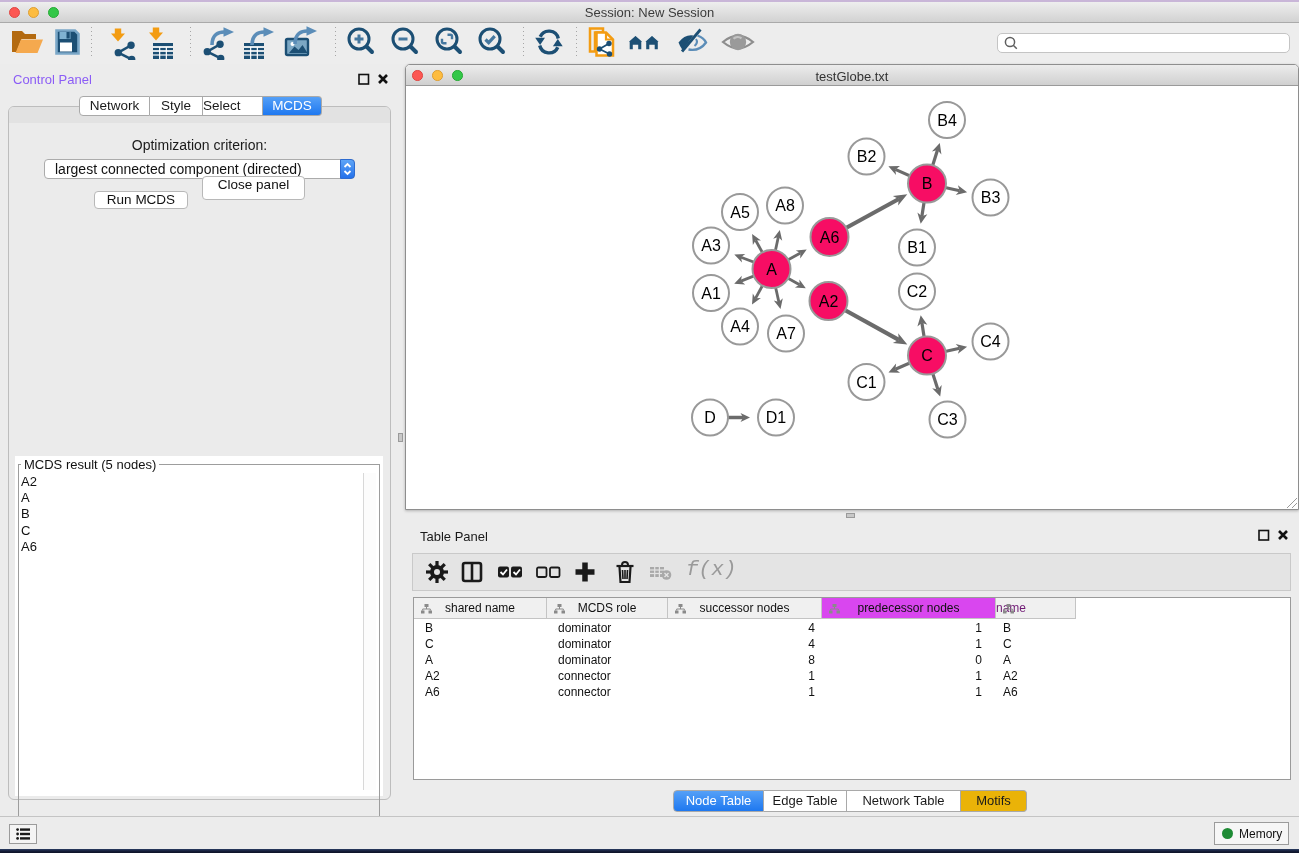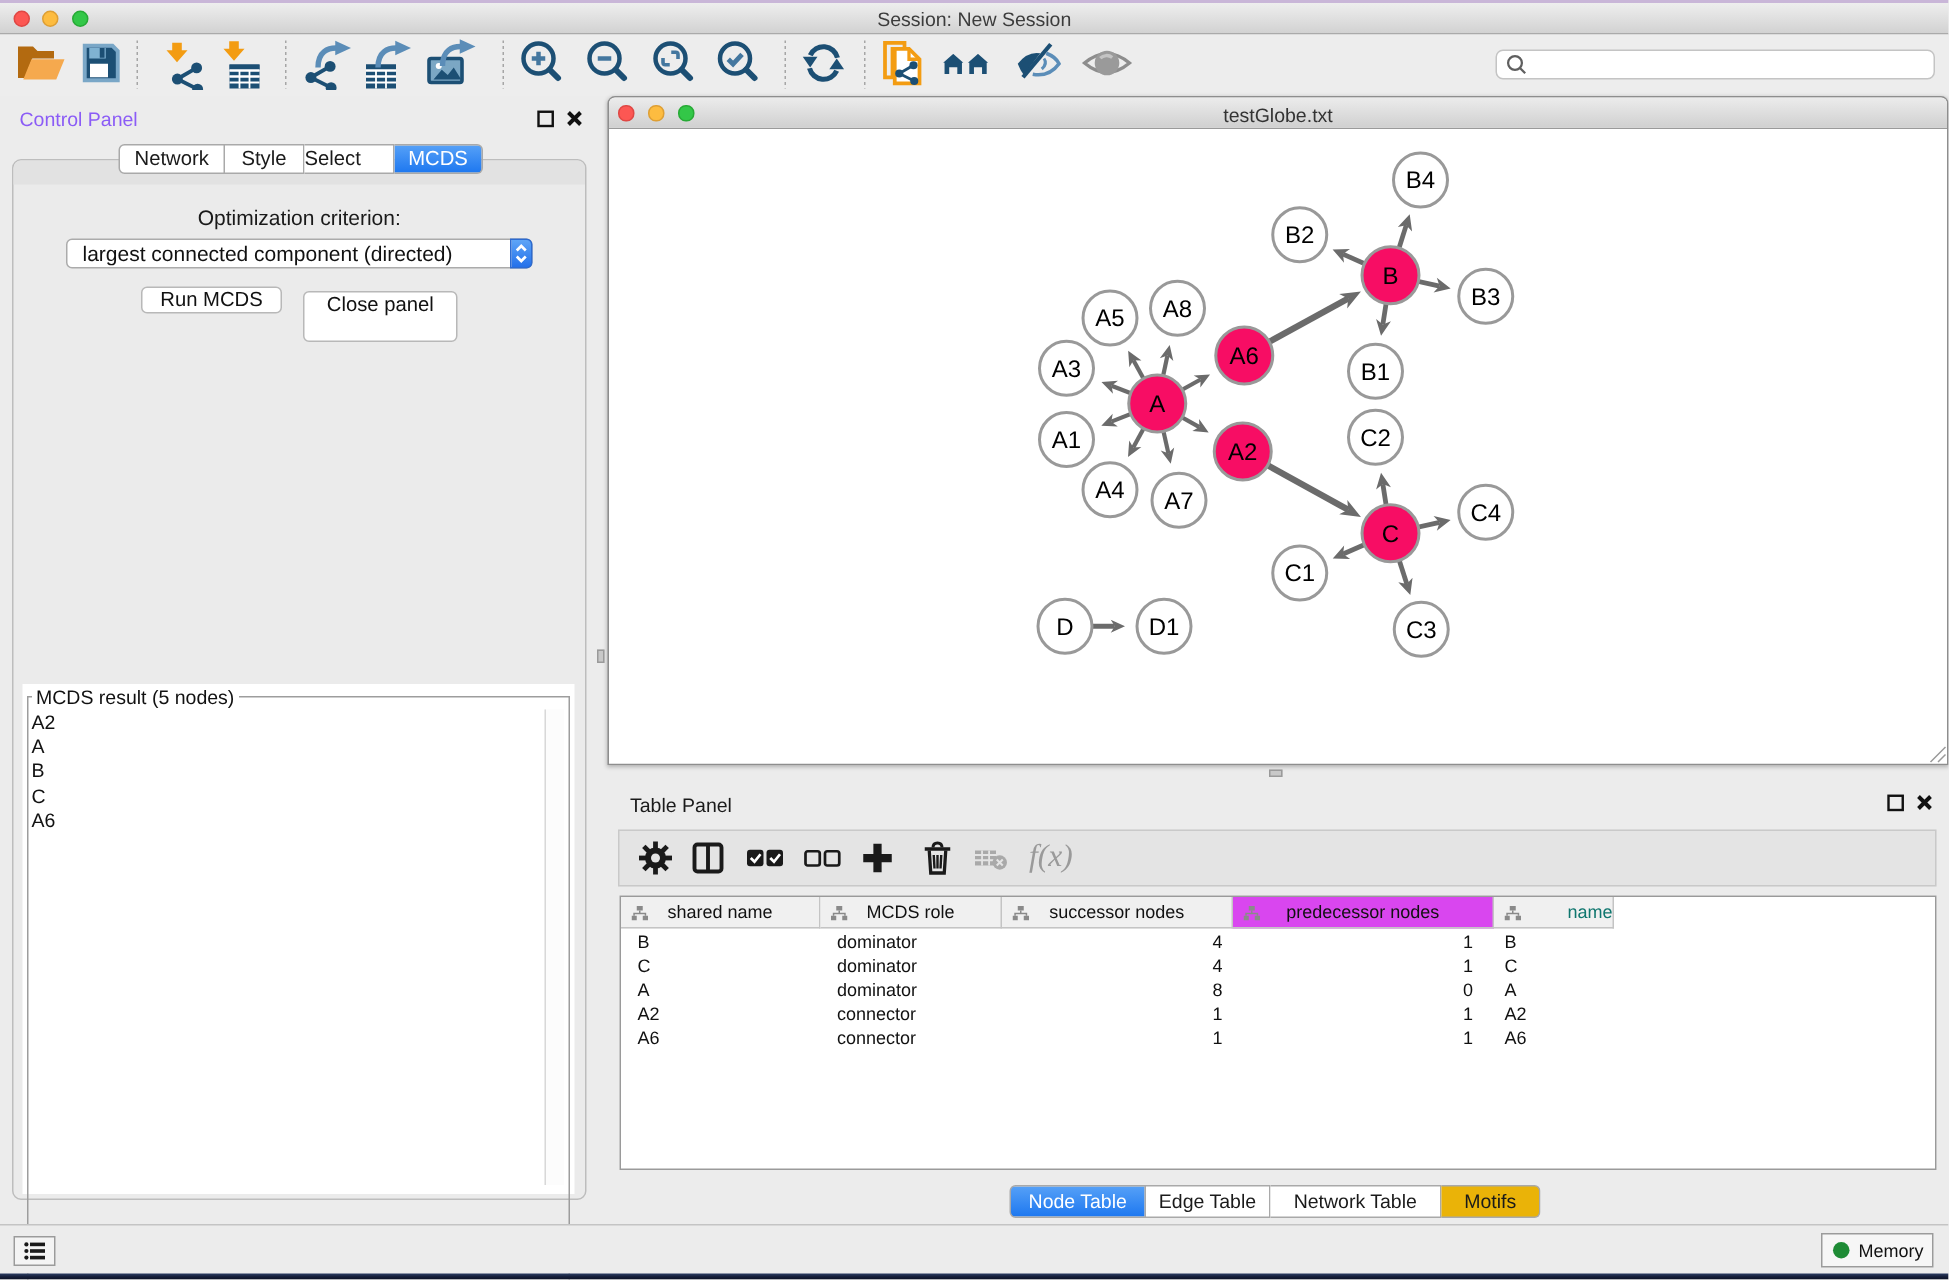--- a/index.html
+++ b/index.html
@@ -158,21 +158,21 @@
 <div class="abs" style="left:263px;top:96px;width:59px;height:20px;background:linear-gradient(#55a0f7,#1e78f0);border:1px solid #a9a9a9;border-left:none;border-radius:0 4px 4px 0;color:#fff;font-size:13.5px;text-align:center;line-height:18px">MCDS</div>
 <div class="abs" style="left:8px;top:137px;width:383px;text-align:center;font-size:14px;color:#1a1a1a">Optimization criterion:</div>
 <div class="abs" style="left:44px;top:159px;width:311px;height:20px;background:#fff;border:1px solid #ababab;border-radius:4px"></div>
 <div class="abs" style="left:55px;top:161px;font-size:14px;color:#111">largest connected component (directed)</div>
 <div class="abs" style="left:340px;top:159px;width:15px;height:20px;background:linear-gradient(#5ea5f7,#2471ea);border:1px solid #2d6bd0;border-radius:0 4px 4px 0"></div>
 <svg class="abs" style="left:341px;top:161px" width="13" height="16">
     <path d="M3.5 6 L6.5 3 L9.5 6" stroke="#fff" stroke-width="1.8" fill="none"></path>
     <path d="M3.5 10 L6.5 13 L9.5 10" stroke="#fff" stroke-width="1.8" fill="none"></path>
   </svg>
 <div class="abs" style="left:94px;top:191px;width:94px;height:18px;background:#fff;border:1px solid #b8b8b8;border-radius:4px;font-size:13.5px;text-align:center;line-height:16px;color:#111">Run MCDS</div>
-<div class="abs" style="left:202px;top:194px;width:103px;height:34px;background:#fff;border:1px solid #b8b8b8;border-radius:4px;font-size:13.5px;text-align:center;line-height:16px;color:#111">Close panel</div>
+<div class="abs" style="left:202px;top:176px;width:103px;height:24px;background:#fff;border:1px solid #b8b8b8;border-radius:4px;font-size:13.5px;text-align:center;line-height:16px;color:#111">Close panel</div>
 <div class="abs" style="left:15px;top:456px;width:368px;height:340px;background:#fff"></div>
 <fieldset class="abs" style="left:18px;top:457px;width:362px;height:418px;border:1px solid #9d9d9d;border-radius:0">
     <legend style="font-size:13px;color:#111;margin-left:2px;padding:0 3px">MCDS result (5 nodes)</legend>
   </fieldset>
 <div class="abs" style="left:363px;top:473px;width:13px;height:317px;background:#fcfcfc;border-left:1px solid #d8d8d8"></div>
 <div class="abs" style="left:21px;top:474px;font-size:13px;color:#111;line-height:16.2px">
     <div style="height:16.2px">A2</div>
     <div style="height:16.2px">A</div>
     <div style="height:16.2px">B</div>
     <div style="height:16.2px">C</div>
@@ -324,21 +324,21 @@
   </svg>
 <svg class="abs" style="left:647.0px;top:558.0px" width="28" height="28" viewBox="0 0 28 28">
     <rect x="3" y="9" width="14" height="10" fill="#a9a9a9"></rect>
     <line x1="3" y1="12" x2="17" y2="12" stroke="#e4e4e4" stroke-width="1.2"></line>
     <line x1="3" y1="15.5" x2="17" y2="15.5" stroke="#e4e4e4" stroke-width="1.2"></line>
     <line x1="7.7" y1="9" x2="7.7" y2="19" stroke="#e4e4e4" stroke-width="1.2"></line>
     <line x1="12.4" y1="9" x2="12.4" y2="19" stroke="#e4e4e4" stroke-width="1.2"></line>
     <circle cx="19.5" cy="17" r="4.8" fill="#a9a9a9"></circle>
     <path d="M17.5 15 l4 4 m0 -4 l-4 4" stroke="#e4e4e4" stroke-width="1.4"></path>
   </svg>
-<div class="abs" style="left:686px;top:558px;font-family:Liberation Serif, serif;font-style:italic;font-size:21px;color:#9a9a9a">f(x)</div>
+<div class="abs" style="left:686px;top:558px;font-family:Liberation Mono, monospace;font-style:italic;font-size:21px;color:#9a9a9a">f(x)</div>
 <div class="abs" style="left:413px;top:597px;width:878px;height:183px;background:#fff;border:1px solid #9a9a9a"></div>
 <div class="abs" style="left:414px;top:598px;width:133px;height:21px;background:#f0f0f0;border-right:1px solid #c4c4c4;border-bottom:1px solid #c4c4c4;font-size:12px;color:#111;text-align:center;line-height:21px">shared name</div>
 <svg class="abs" style="left:421px;top:604px" width="11" height="10">
     <rect x="3.5" y="0" width="4" height="3" fill="#8a8a8a"></rect>
     <rect x="0" y="6.5" width="3.5" height="3" fill="#8a8a8a"></rect>
     <rect x="7.5" y="6.5" width="3.5" height="3" fill="#8a8a8a"></rect>
     <path d="M5.5 3 v2 M1.7 6.5 v-1.5 h7.6 v1.5" stroke="#8a8a8a" stroke-width="1" fill="none"></path>
   </svg>
 <div class="abs" style="left:547px;top:598px;width:121px;height:21px;background:#f0f0f0;border-right:1px solid #c4c4c4;border-bottom:1px solid #c4c4c4;font-size:12px;color:#111;text-align:center;line-height:21px">MCDS role</div>
 <svg class="abs" style="left:554px;top:604px" width="11" height="10">
@@ -354,21 +354,21 @@
     <rect x="7.5" y="6.5" width="3.5" height="3" fill="#8a8a8a"></rect>
     <path d="M5.5 3 v2 M1.7 6.5 v-1.5 h7.6 v1.5" stroke="#8a8a8a" stroke-width="1" fill="none"></path>
   </svg>
 <div class="abs" style="left:822px;top:598px;width:174px;height:21px;background:#d946ef;border-right:1px solid #c4c4c4;border-bottom:1px solid #c4c4c4;font-size:12px;color:#111;text-align:center;line-height:21px">predecessor nodes</div>
 <svg class="abs" style="left:829px;top:604px" width="11" height="10">
     <rect x="3.5" y="0" width="4" height="3" fill="#8a8a8a"></rect>
     <rect x="0" y="6.5" width="3.5" height="3" fill="#8a8a8a"></rect>
     <rect x="7.5" y="6.5" width="3.5" height="3" fill="#8a8a8a"></rect>
     <path d="M5.5 3 v2 M1.7 6.5 v-1.5 h7.6 v1.5" stroke="#8a8a8a" stroke-width="1" fill="none"></path>
   </svg>
-<div class="abs" style="left:996px;top:598px;width:80px;height:21px;background:#f0f0f0;border-right:1px solid #c4c4c4;border-bottom:1px solid #c4c4c4;font-size:12px;color:#0f766e;text-align:right;line-height:21px">name</div>
+<div class="abs" style="left:996px;top:598px;width:80px;height:21px;background:#f0f0f0;border-right:1px solid #c4c4c4;border-bottom:1px solid #c4c4c4;font-size:12px;color:#701a75;text-align:left;line-height:21px">name</div>
 <svg class="abs" style="left:1003px;top:604px" width="11" height="10">
     <rect x="3.5" y="0" width="4" height="3" fill="#8a8a8a"></rect>
     <rect x="0" y="6.5" width="3.5" height="3" fill="#8a8a8a"></rect>
     <rect x="7.5" y="6.5" width="3.5" height="3" fill="#8a8a8a"></rect>
     <path d="M5.5 3 v2 M1.7 6.5 v-1.5 h7.6 v1.5" stroke="#8a8a8a" stroke-width="1" fill="none"></path>
   </svg>
 <div class="abs" style="left:425px;top:621px;font-size:12px;color:#111">B</div>
 <div class="abs" style="left:558px;top:621px;font-size:12px;color:#111">dominator</div>
 <div class="abs" style="left:700px;top:621px;width:115px;font-size:12px;color:#111;text-align:right">4</div>
 <div class="abs" style="left:870px;top:621px;width:112px;font-size:12px;color:#111;text-align:right">1</div>

